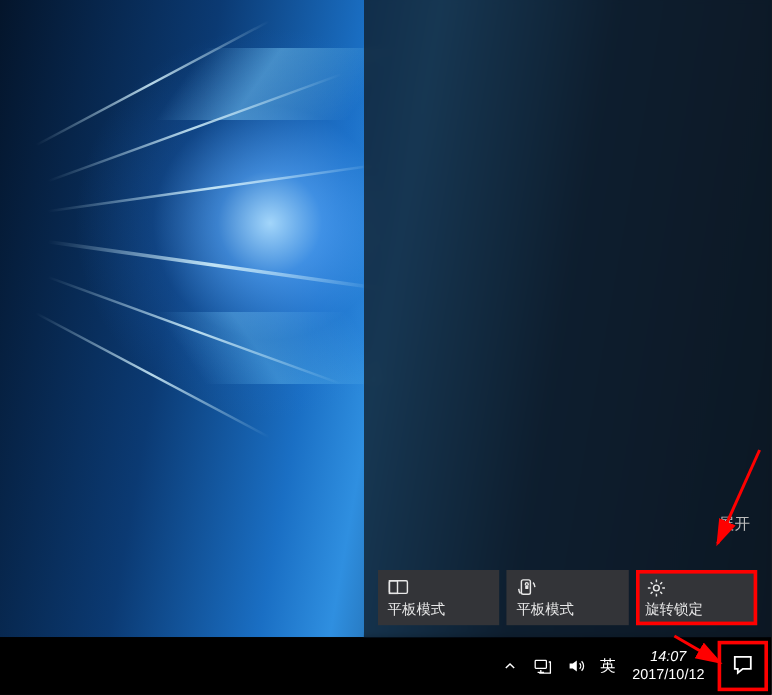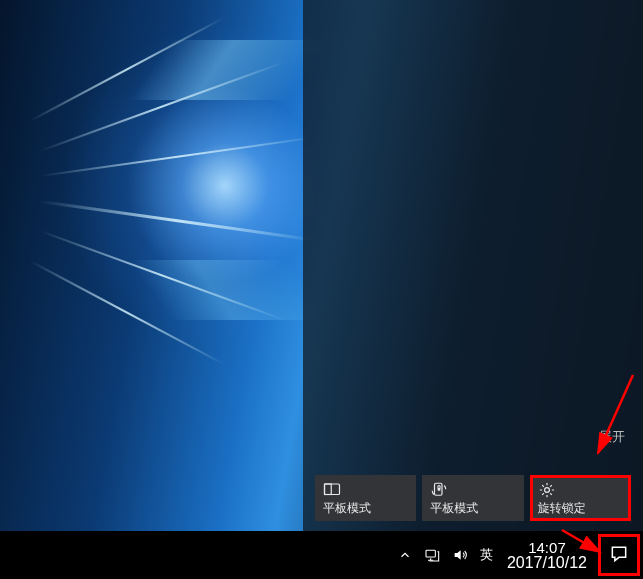--- a/index.html
+++ b/index.html
@@ -122,22 +122,22 @@
   .clock {
     height: 48px;
     display: flex;
     flex-direction: column;
     align-items: center;
     justify-content: center;
     padding: 0 8px;
     line-height: 15px;
     cursor: pointer;
   }
-  .clock .time { font-size: 15px; }
-  .clock .date { font-size: 16px; }
+  .clock .time { font-size: 12px; font-style: italic; }
+  .clock .date { font-size: 12px; }
   .notif-btn {
     width: 48px;
     height: 48px;
     display: flex;
     align-items: center;
     justify-content: center;
     cursor: pointer;
   }
   .notif-highlight {
     outline: 3px solid #ff0000;

